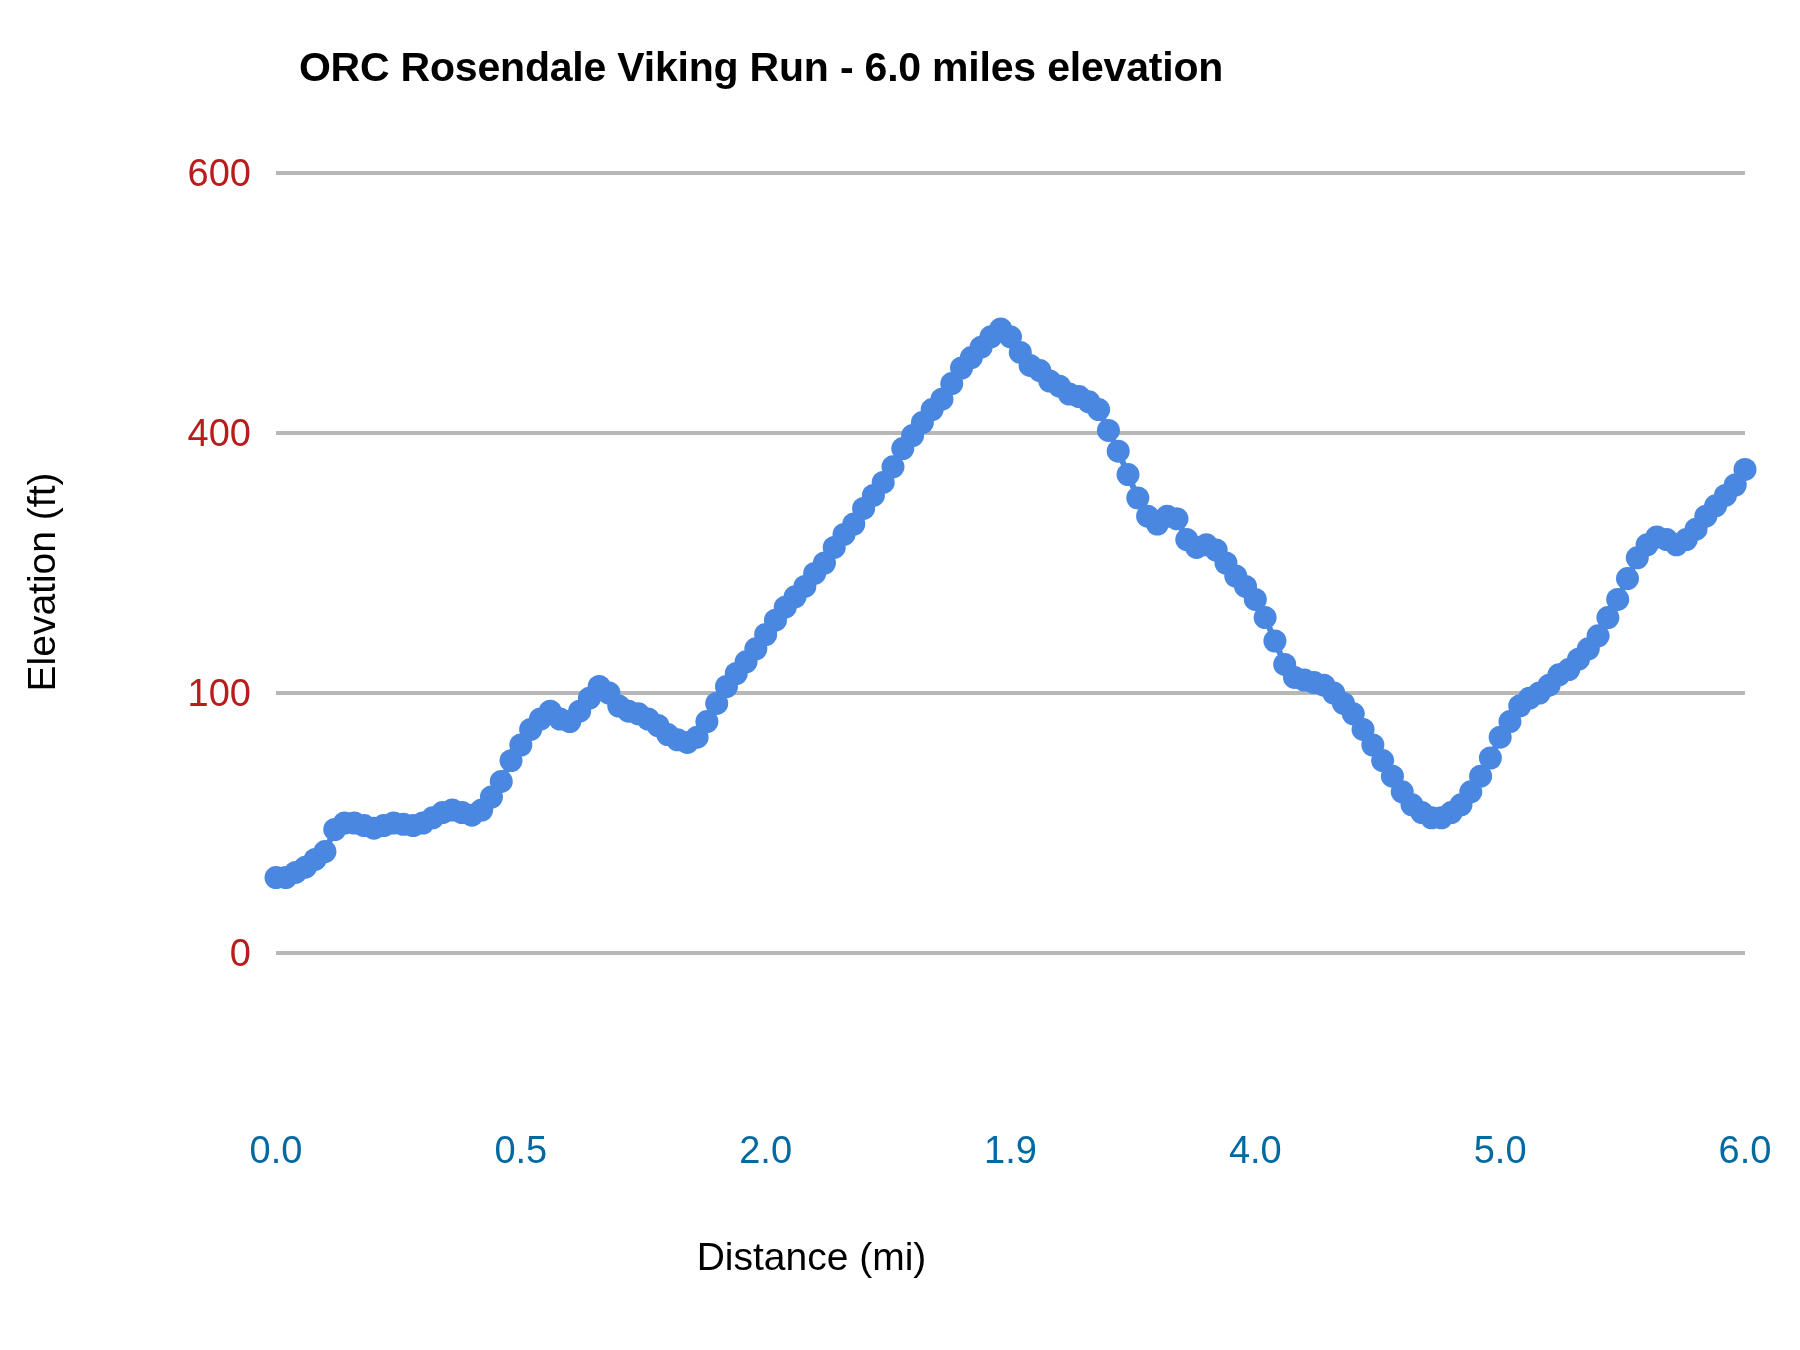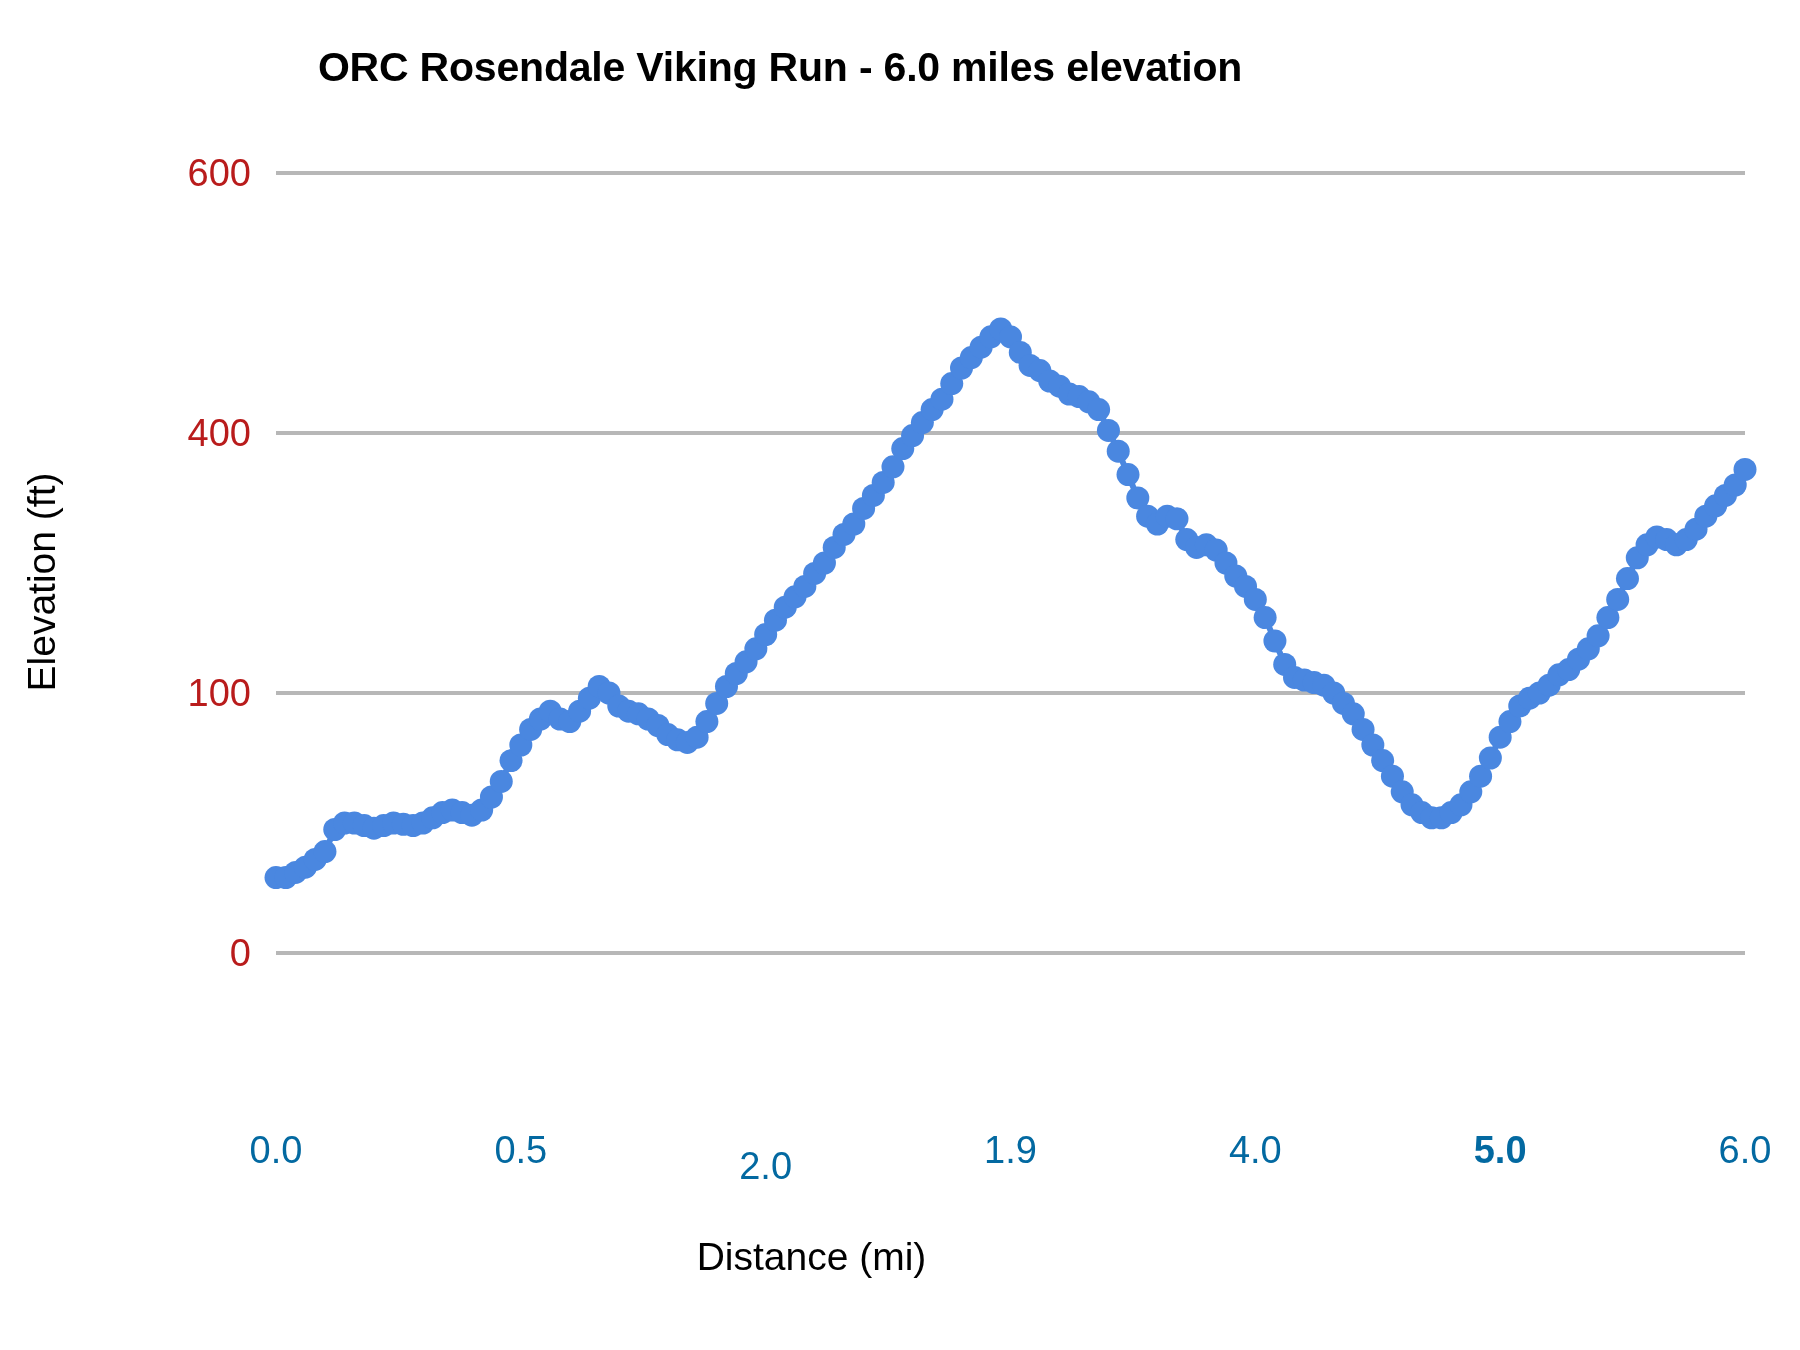--- a/index.html
+++ b/index.html
@@ -22,21 +22,20 @@
   #chart-title {
     position: absolute;
     left: 0;
     top: 44px;
     width: 1522px;
     text-align: center;
     font-size: 41px;
     font-weight: bold;
     letter-spacing: -0.2px;
     color: #000000;
-    padding-left: 19px;
   }
   #plot-svg {
     position: absolute;
     left: 0;
     top: 0;
   }
   .ytick-label {
     position: absolute;
     font-size: 38px;
     color: #b91c1c;
@@ -248,24 +247,24 @@
 
   <div id="ytick-labels">
       <div class="ytick-label" style="top: 173px; left: 131px;">600</div>
       <div class="ytick-label" style="top: 433px; left: 131px;">400</div>
       <div class="ytick-label" style="top: 693px; left: 131px;">100</div>
       <div class="ytick-label" style="top: 953px; left: 131px;">0</div>
     </div>
   <div id="xtick-labels">
       <div class="xtick-label" style="left: 276px;">0.0</div>
       <div class="xtick-label" style="left: 520.833px;">0.5</div>
-      <div class="xtick-label" style="left: 765.667px; margin-top: 16px;">2.0</div>
+      <div class="xtick-label" style="left: 765.667px;">2.0</div>
       <div class="xtick-label" style="left: 1010.5px;">1.9</div>
       <div class="xtick-label" style="left: 1255.33px;">4.0</div>
-      <div class="xtick-label" style="left: 1500.17px; font-weight: bold;">5.0</div>
+      <div class="xtick-label" style="left: 1500.17px;">5.0</div>
       <div class="xtick-label" style="left: 1745px;">6.0</div>
     </div>
 
   <div id="y-axis-title">Elevation (ft)</div>
 
   <div id="x-axis-title">Distance (mi)</div>
 
 </div>
 
 </body></html>

